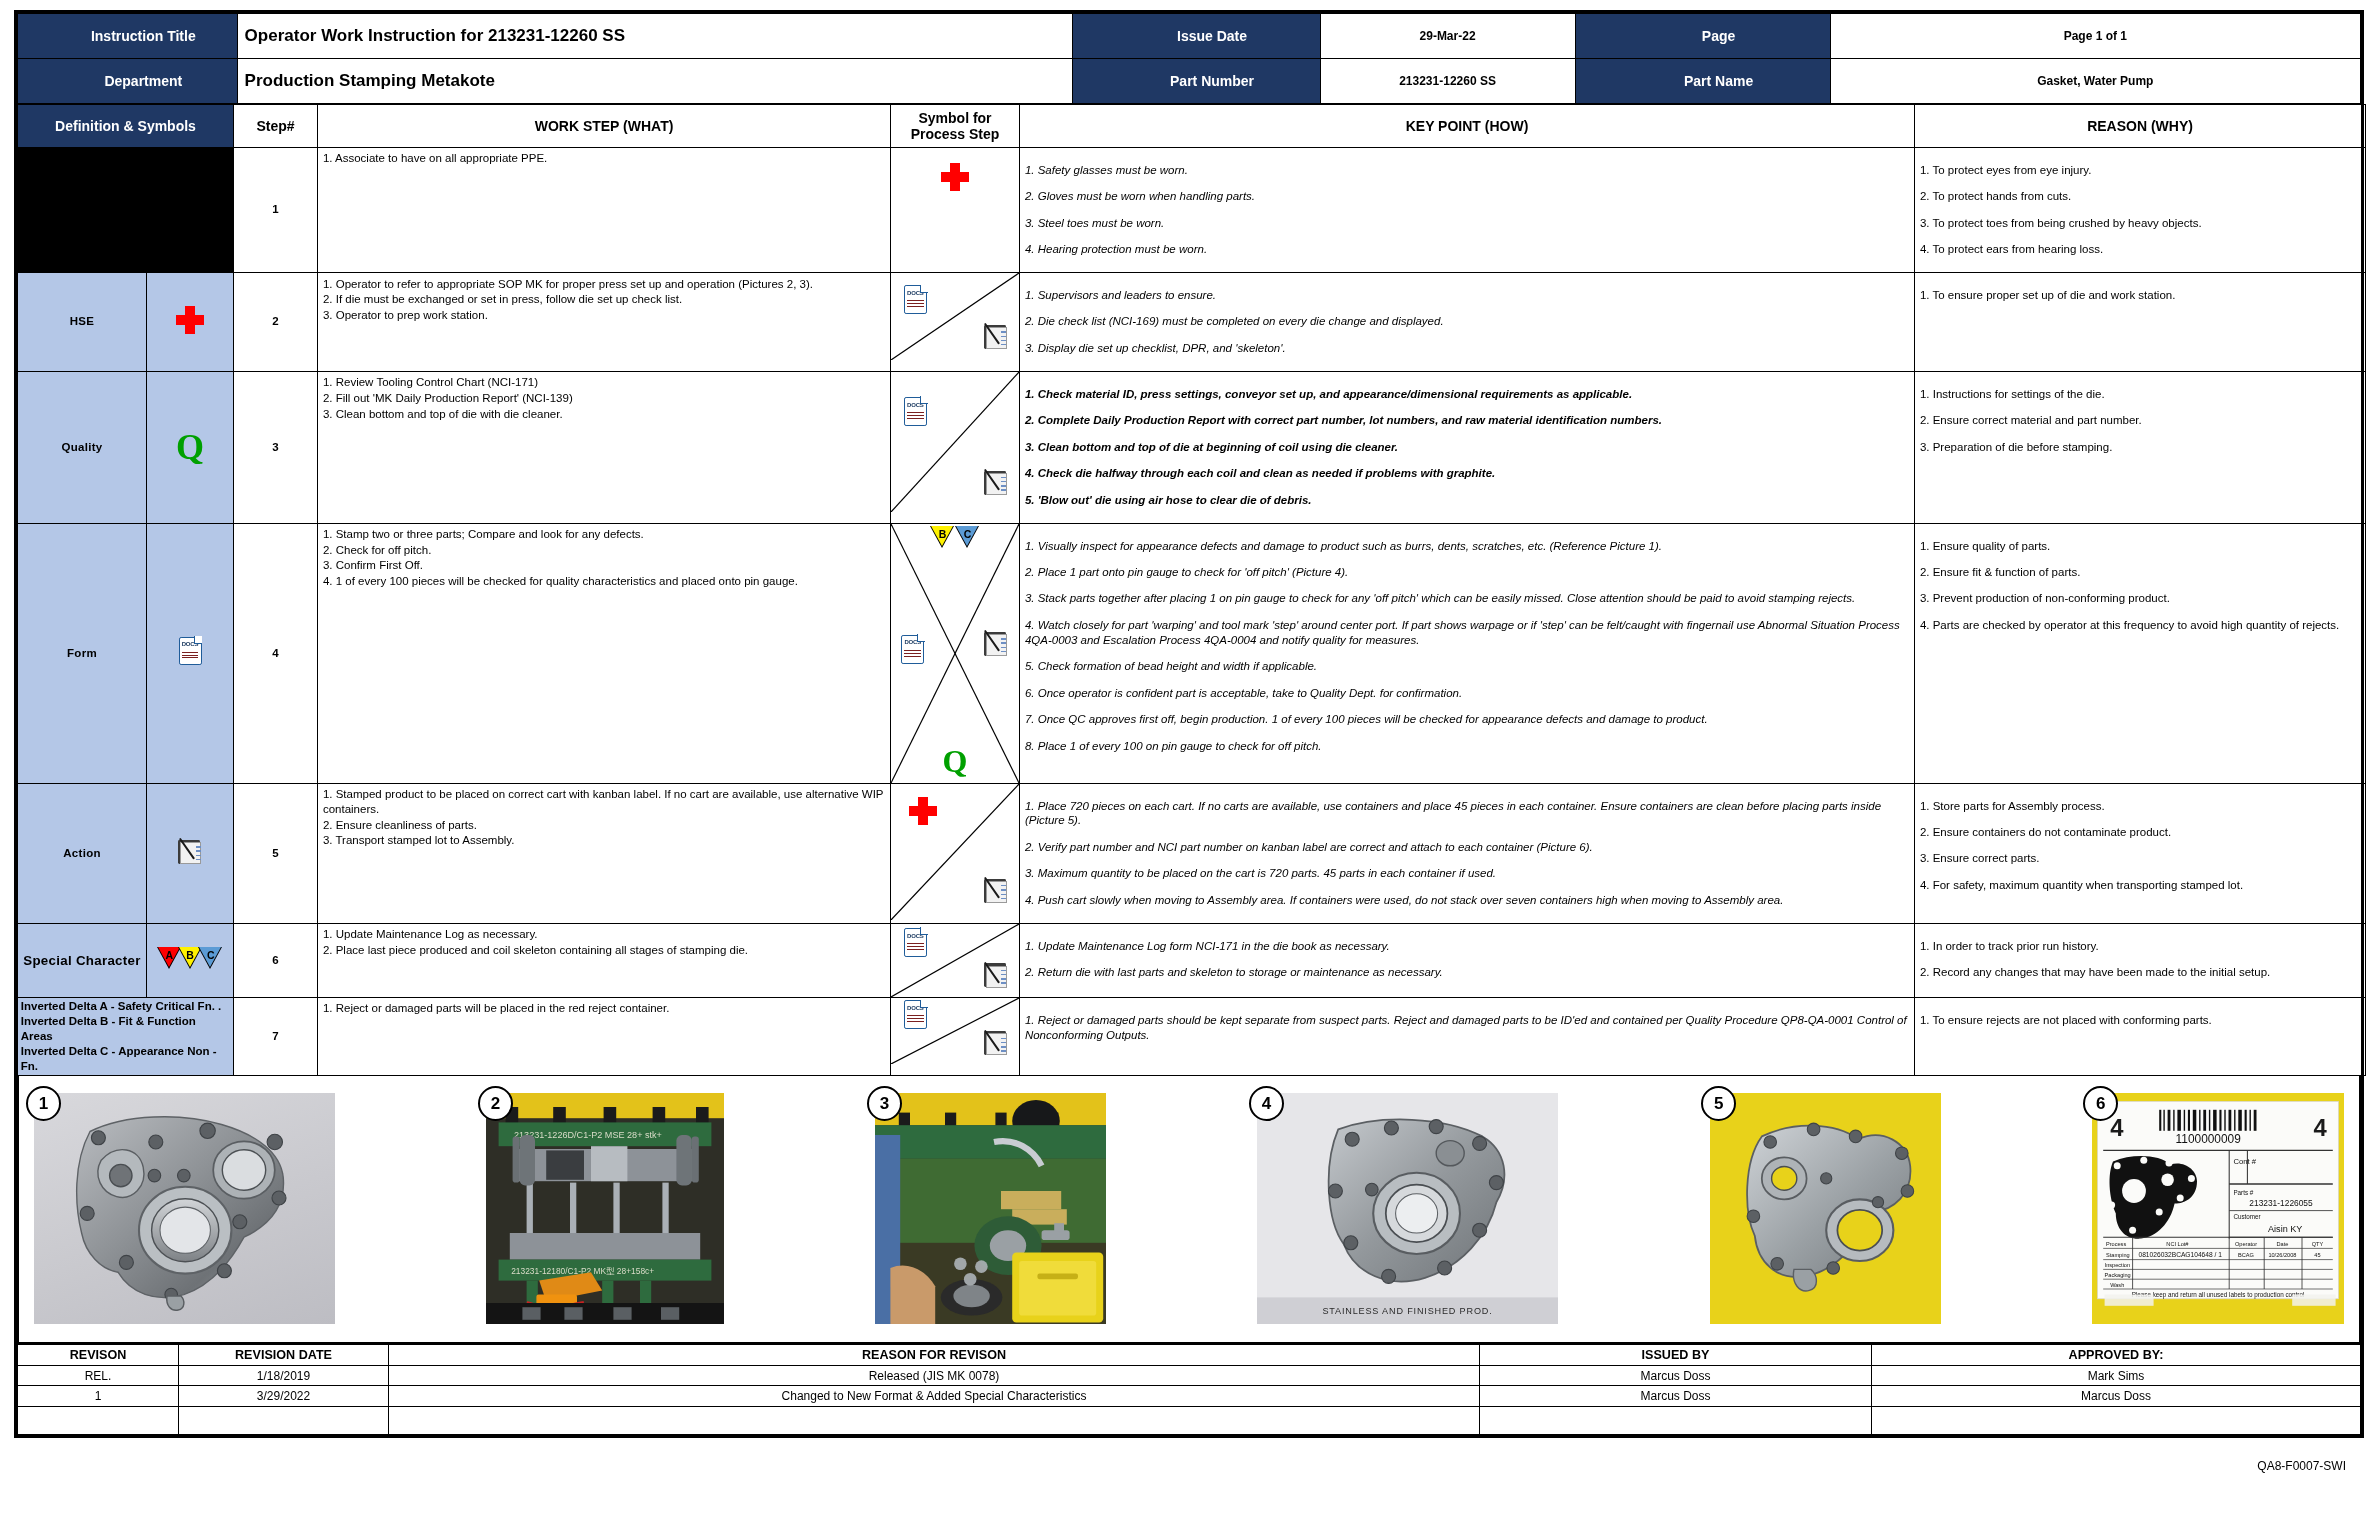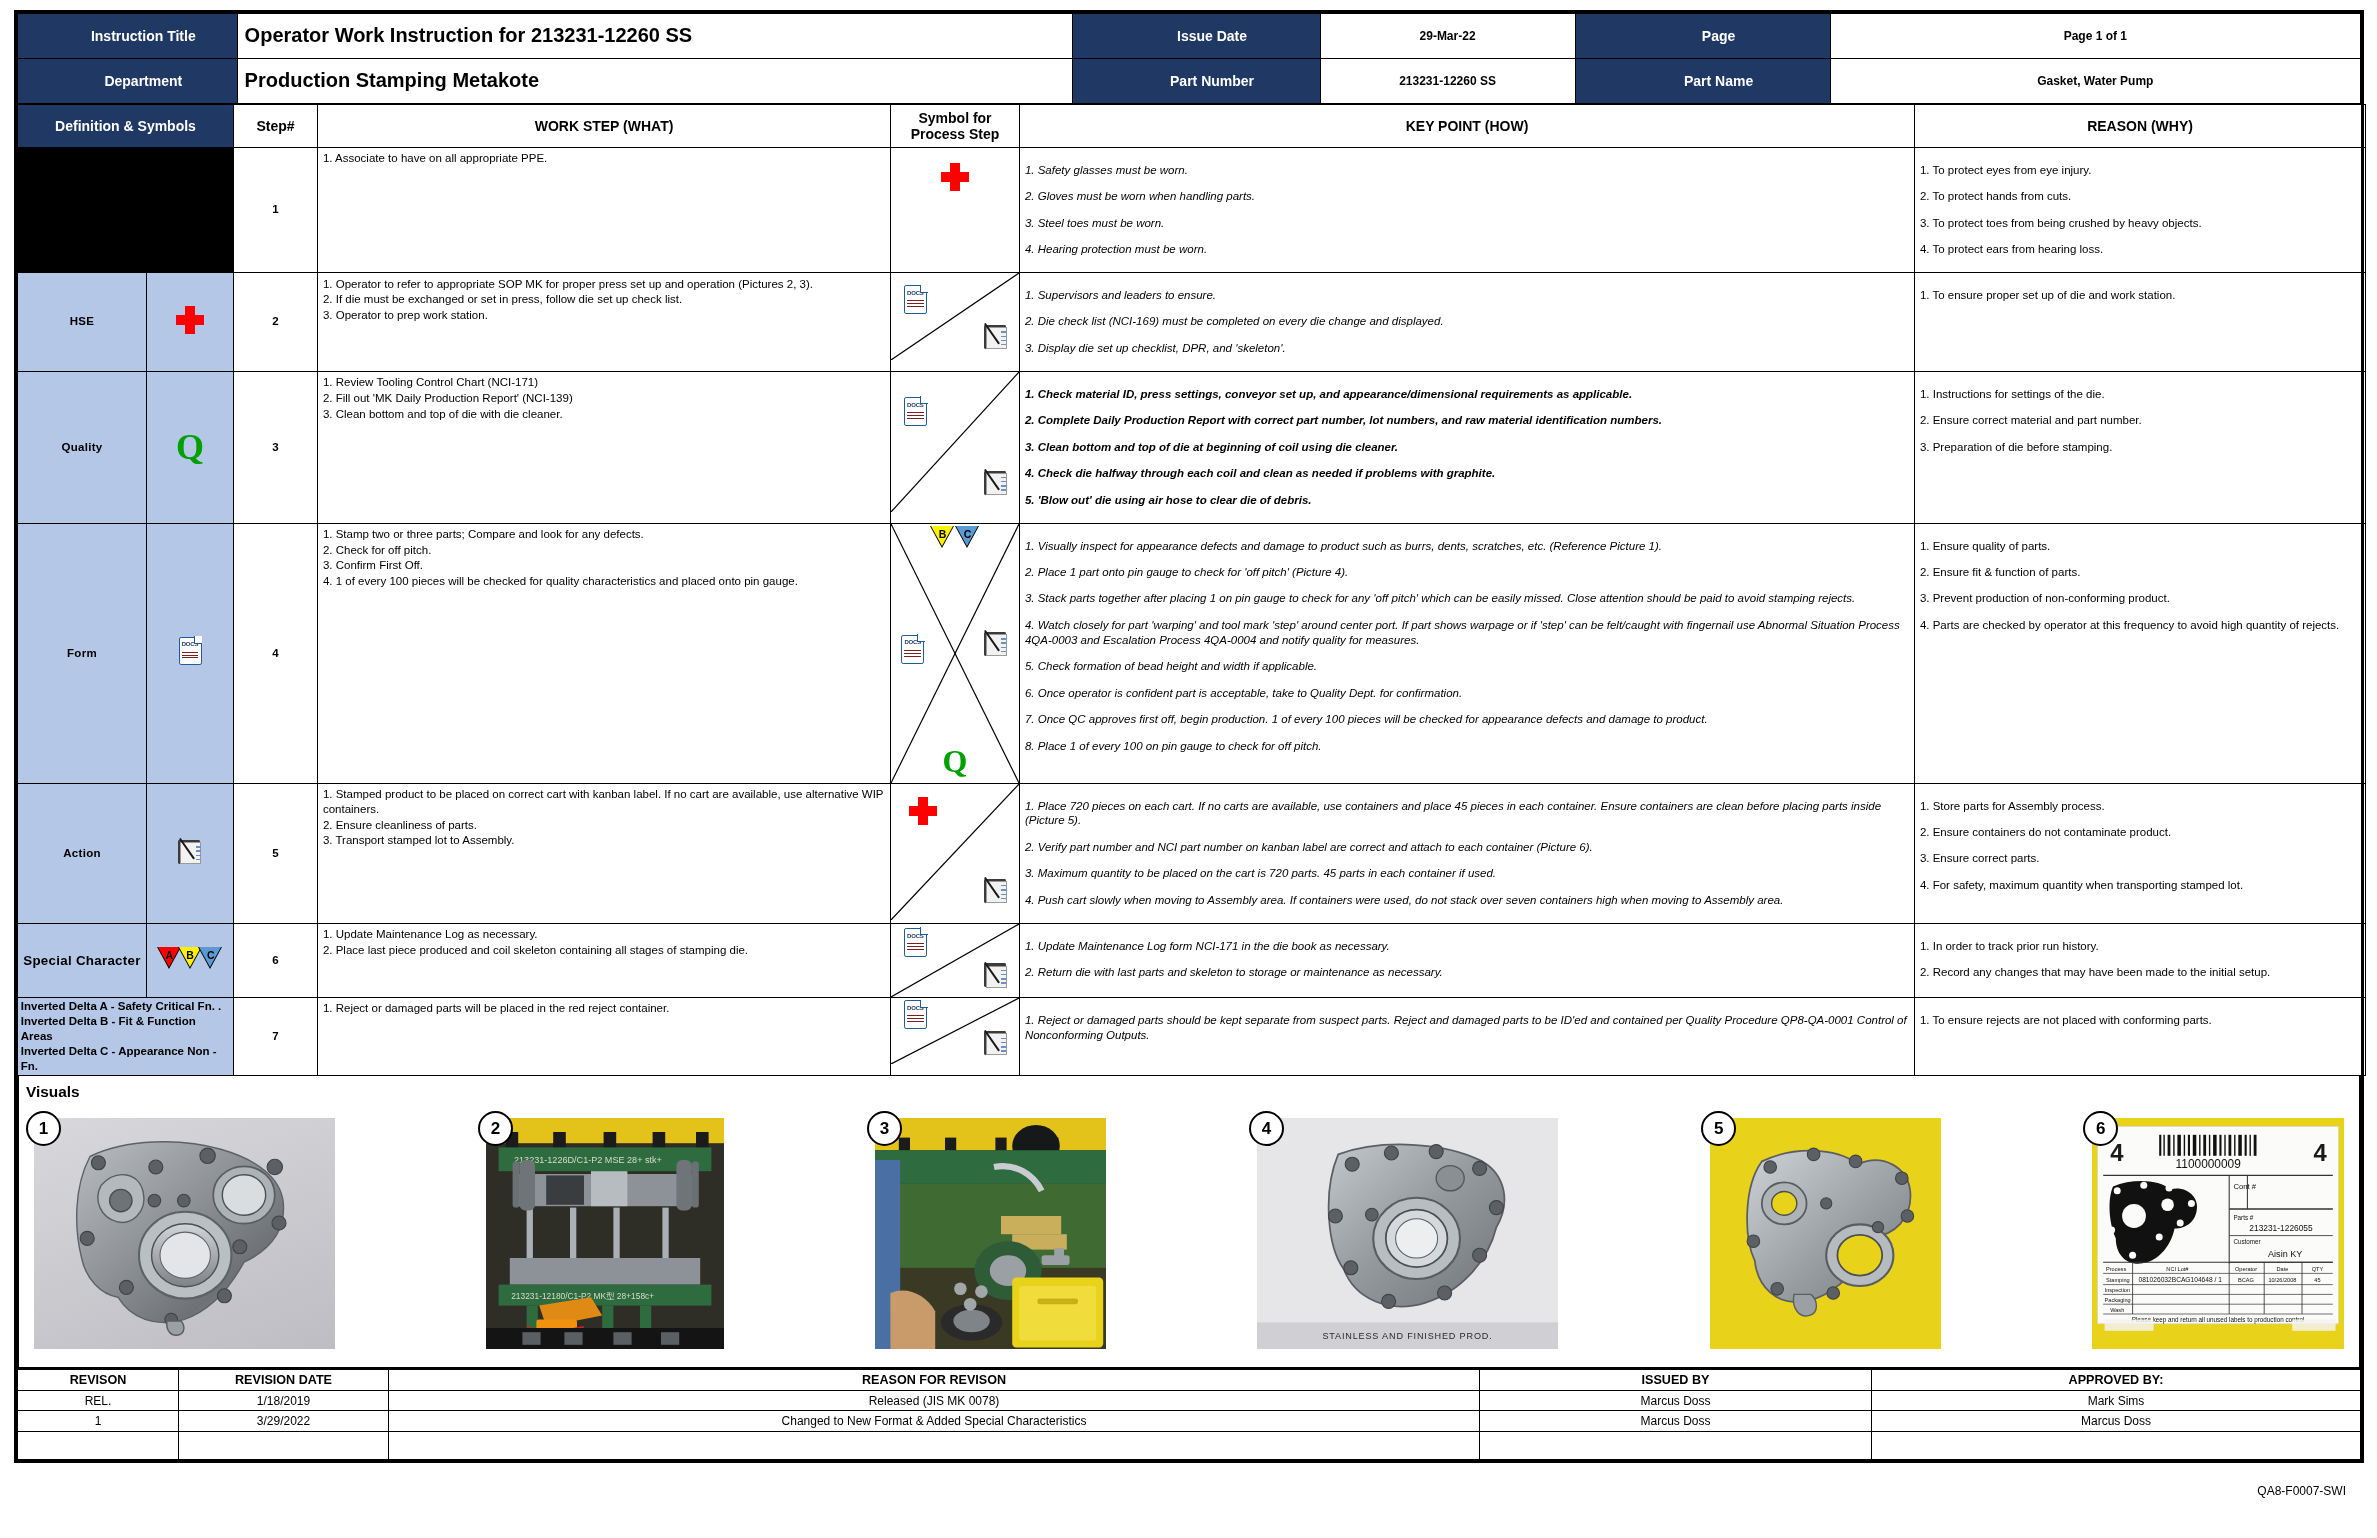--- a/index.html
+++ b/index.html
@@ -13,21 +13,21 @@
   .c{text-align:center;}
 
   
   .titlebar td{border:2.1px solid #000;background:#F2F2F2;}
   .titlebar .t1{color:#1F3864;font-weight:bold;font-size:21px;text-align:center;padding:7px 0;letter-spacing:0.1px;}
   .titlebar .t2{color:#1F3864;font-weight:bold;font-size:20px;text-align:center;padding:7px 0;}
 
   
   .inforow td{height:45px;font-size:14px;padding-left:32px;}
   .inforow .navy{font-size:14px;}
-  .inforow .val{padding:4.2px 7px;font-weight:bold;font-size:20px;vertical-align:middle;}
+  .inforow .val{padding:4.2px 7px;font-weight:bold;font-size:17px;vertical-align:middle;}
   .inforow .valc{padding:4.2px 7px;font-weight:bold;font-size:12px;text-align:center;vertical-align:middle;}
 
   
   .colhead td{height:43px;font-weight:bold;font-size:14px;text-align:center;vertical-align:middle;padding:2.1px 1.4px;}
 
   
   .bodyrow td{font-size:11.5px;line-height:1.30;}
   .cellpad{padding:3.5px 4.9px 3.5px 4.9px;}
   .cellpad p{margin:0 0 0.7px 0;}
   .stepno{font-weight:bold;font-size:16px;text-align:center;vertical-align:middle;}
@@ -493,21 +493,20 @@
           <p>1. Reject or damaged parts should be kept separate from suspect parts. Reject and damaged parts to be ID'ed and contained per Quality Procedure QP8-QA-0001 Control of Nonconforming Outputs.</p>
         </td>
         <td class="rs">
           <p>1. To ensure rejects are not placed with conforming parts.</p>
         </td>
       </tr>
     </tbody>
       </table>
 
     <div class="visuals-band">
-      <div class="visuals-label">Visuals</div>
 
       <div class="photos">
 
         <div class="ph">
           <div class="badge">1</div>
           <div class="img p1">
             <svg width="301" height="231" viewBox="0 0 430 330">
               <defs>
                 <linearGradient id="mt" x1="0" y1="0" x2="1" y2="1">
                   <stop offset="0%" stop-color="#b9bcc0"></stop>

